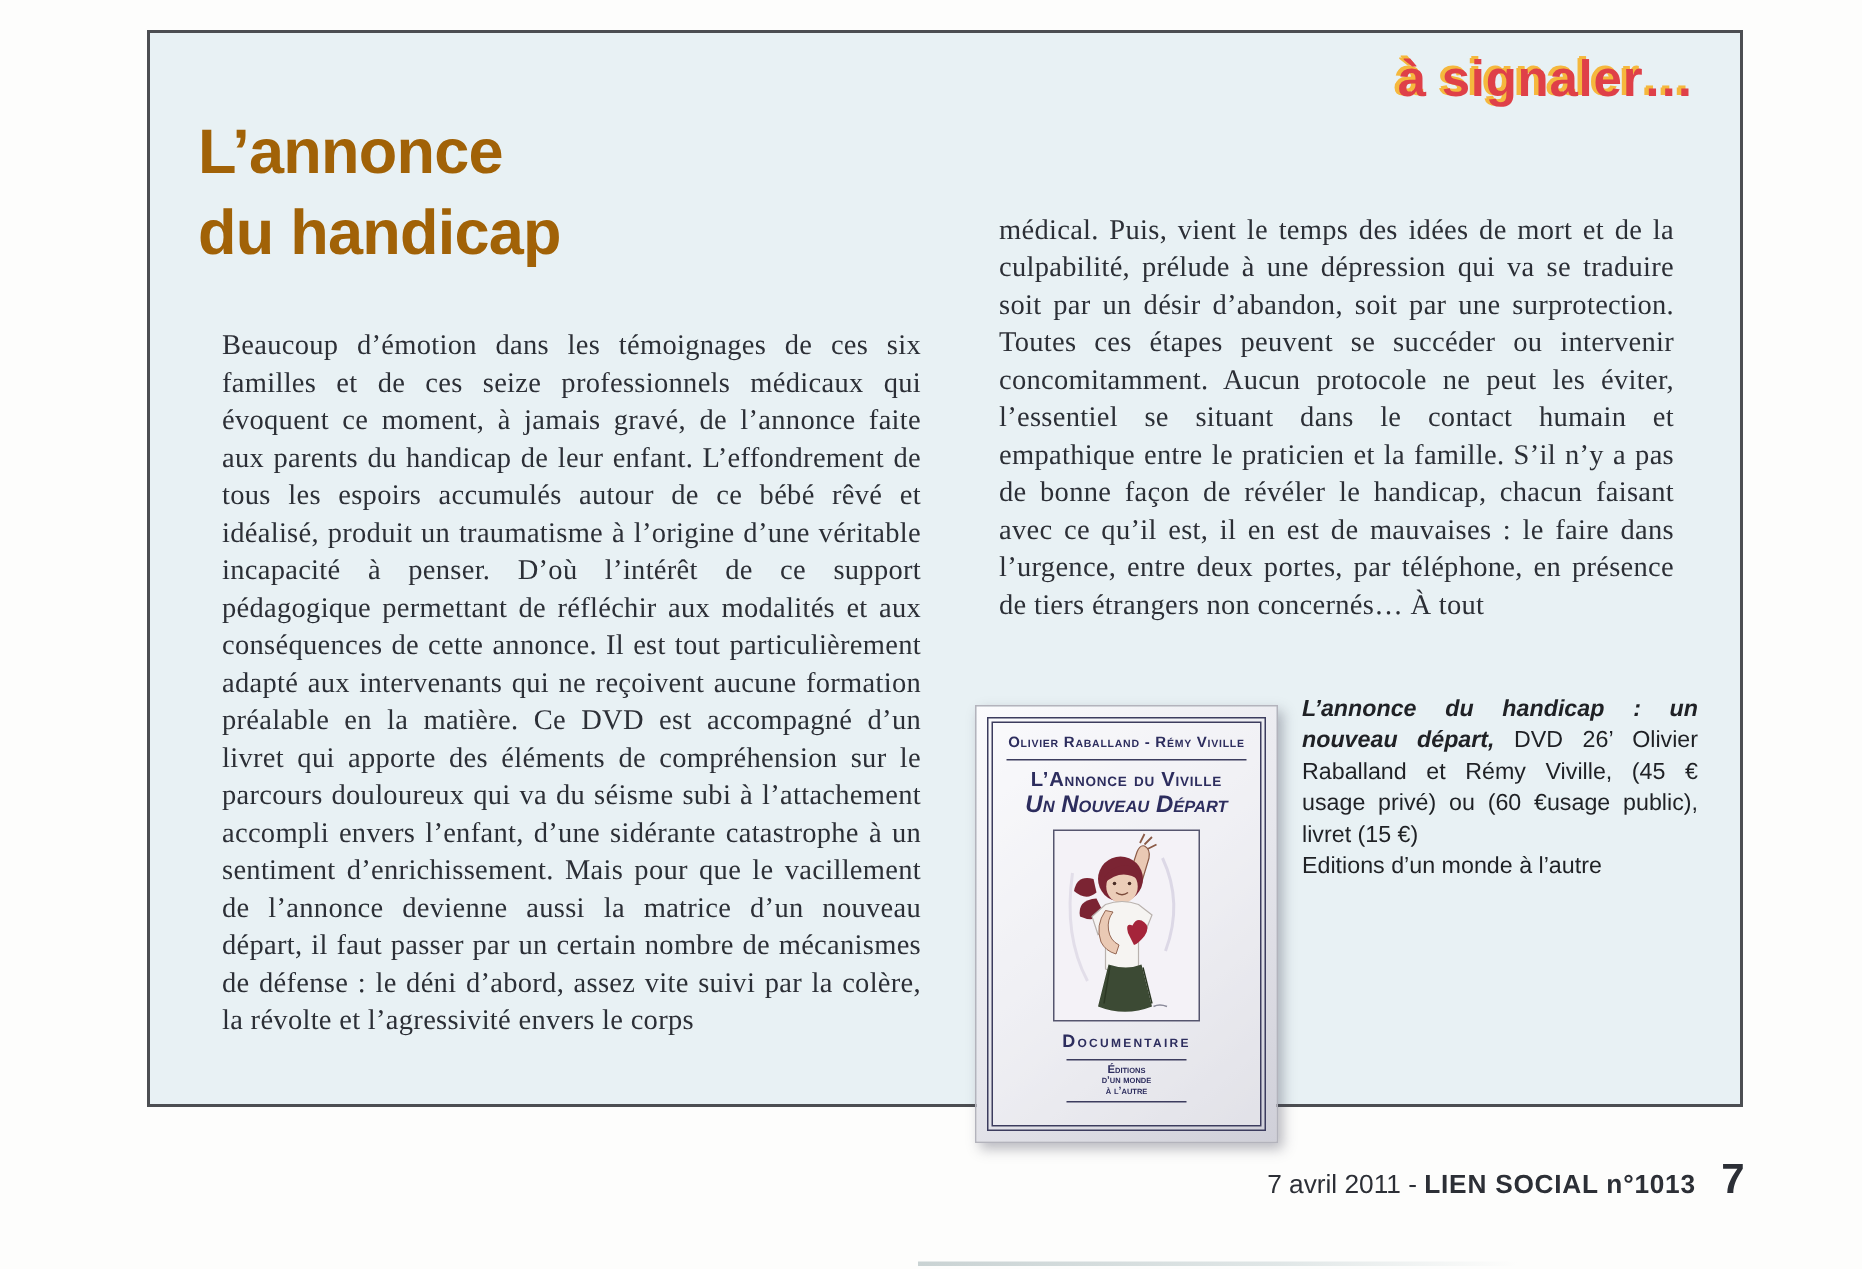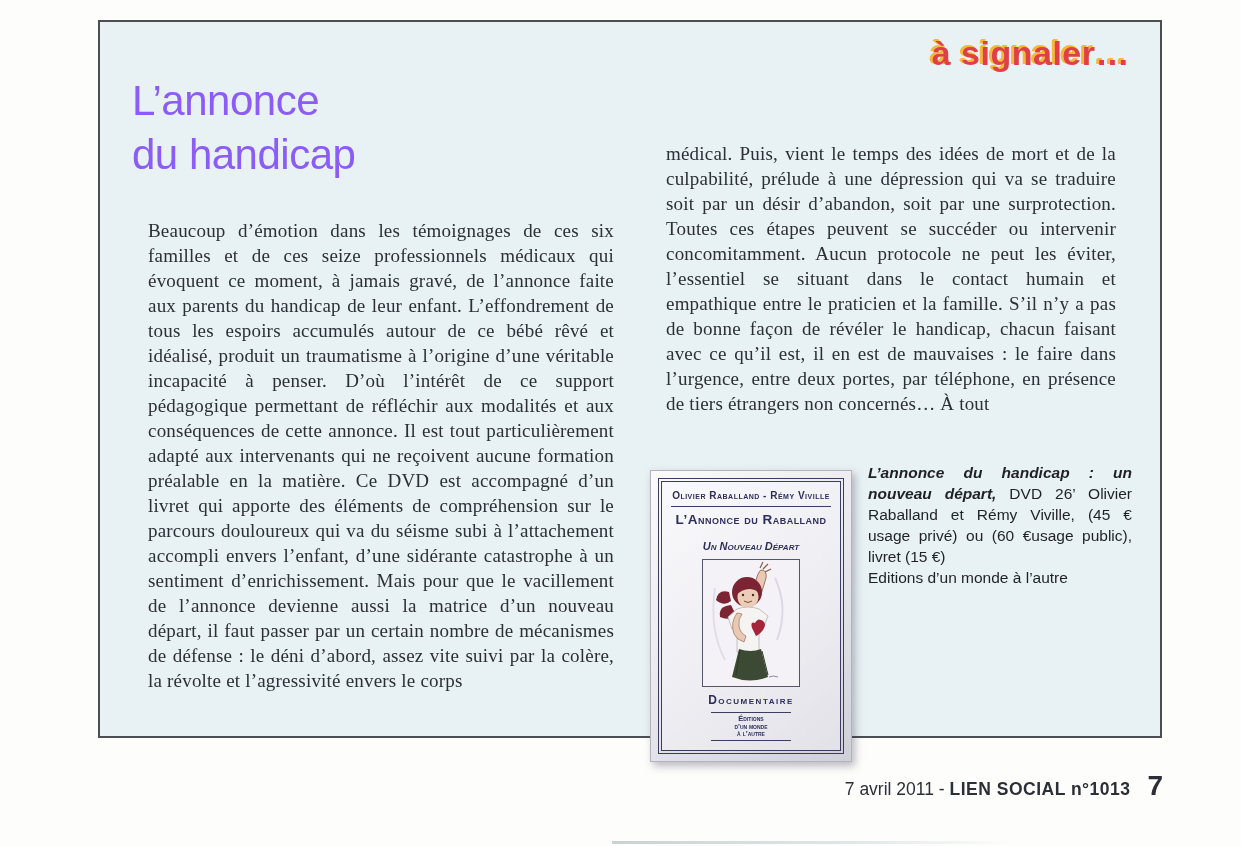--- a/index.html
+++ b/index.html
@@ -16,22 +16,22 @@
   .section-label{
     position:absolute;top:12px;right:30px;
     font-family:"Liberation Sans",sans-serif;
     font-size:34px;font-weight:bold;letter-spacing:0.5px;
     color:#df4048;
     text-shadow:-2px -2px 0 #f5b83d,-3px -1px 0 #f5b83d;
   }
   .article-title{
     position:absolute;left:32px;top:52px;
     font-family:"Liberation Sans",sans-serif;
-    font-size:42px;line-height:54px;font-weight:normal;
-    color:#8b5cf6;letter-spacing:-0.5px;
+    font-size:42px;line-height:54px;font-weight:bold;
+    color:#a16207;letter-spacing:-0.5px;
   }
   .article-title span{display:block;}
   .col-left{position:absolute;left:32px;top:180px;width:498px;}
   .col-right{position:absolute;left:550px;top:103px;width:482px;}
   .body-text{
     margin:16px;
     font-family:"Liberation Serif","DejaVu Serif",serif;
     font-size:19px;line-height:25px;letter-spacing:0.2px;
     color:#2c2f36;text-align:justify;
     hyphens:auto;-webkit-hyphens:auto;
@@ -47,21 +47,21 @@
   .dvd-frame{
     position:absolute;left:10px;right:10px;top:10px;bottom:10px;
     border:1px solid #3c3c5e;outline:1px solid #3c3c5e;outline-offset:2px;
     text-align:center;padding-top:8px;
     background:rgba(250,250,252,0.4);
     color:#2d2d5e;
   }
   .dvd-authors{font-size:10px;font-weight:bold;font-variant:small-caps;letter-spacing:0.5px;}
   .dvd-rule{border-top:1px solid #3c3c5e;margin:5px 9px 5px;}
   .dvd-title{font-size:13.5px;font-weight:bold;font-variant:small-caps;letter-spacing:0.5px;}
-  .dvd-subtitle{font-size:11px;font-weight:bold;font-style:italic;font-variant:small-caps;margin-top:13px;}
+  .dvd-subtitle{font-size:16px;font-weight:bold;font-style:italic;font-variant:small-caps;margin-top:1px;}
   .dvd-art{
     width:96px;height:126px;border:1px solid #55556e;
     margin:7px auto 6px;background:#f4f2f7;overflow:hidden;
   }
   .dvd-genre{font-size:12px;font-weight:bold;font-variant:small-caps;letter-spacing:1.5px;}
   .dvd-pub{
     width:80px;margin:5px auto 0;padding:2px 0;
     border-top:1px solid #3c3c5e;border-bottom:1px solid #3c3c5e;
     font-size:6.5px;line-height:7.5px;font-weight:bold;font-variant:small-caps;
   }
@@ -106,21 +106,21 @@
   </div>
 
   <div class="col-right">
     <p class="body-text">médical. Puis, vient le temps des idées de mort et de la culpabilité, prélude à une dépression qui va se traduire soit par un désir d’abandon, soit par une surprotection. Toutes ces étapes peuvent se succéder ou intervenir concomitamment. Aucun protocole ne peut les éviter, l’essentiel se situant dans le contact humain et empathique entre le praticien et la famille. S’il n’y a pas de bonne façon de révéler le handicap, chacun faisant avec ce qu’il est, il en est de mauvaises : le faire dans l’urgence, entre deux portes, par téléphone, en présence de tiers étrangers non concernés… À tout</p>
 
     <div>
       <div class="dvd-cover">
         <div class="dvd-frame">
           <div class="dvd-authors">Olivier Raballand - Rémy Viville</div>
           <div class="dvd-rule"></div>
-          <div class="dvd-title">L’Annonce du Raballand</div>
+          <div class="dvd-title">L’Annonce du Viville</div>
           <div class="dvd-subtitle">Un Nouveau Départ</div>
           <div class="dvd-art">
             <svg viewBox="0 0 96 126" width="96" height="126" aria-hidden="true">
               <path d="M72 18 q14 30 2 62" fill="none" stroke="#dcd8e6" stroke-width="2"></path>
               <path d="M12 28 q-6 42 10 72" fill="none" stroke="#e2dee9" stroke-width="2"></path>
               <path d="M57 8 l3 -6 M60 9 l5 -5 M62 12 l6 -3" stroke="#8a5a46" stroke-width="1.2" fill="none"></path>
               <path d="M60 10 q4 2 3 8 l-6 20 -9 -3 7 -21 q2 -5 5 -4z" fill="#eac9b4" stroke="#8a5a46" stroke-width="0.8"></path>
               <path d="M26 32 q-11 -3 -13 8 q8 7 15 1z" fill="#7b2433"></path>
               <path d="M28 45 q-13 1 -11 12 q11 5 15 -4z" fill="#7b2433"></path>
               <circle cx="44" cy="32" r="15" fill="#7b2433"></circle>

